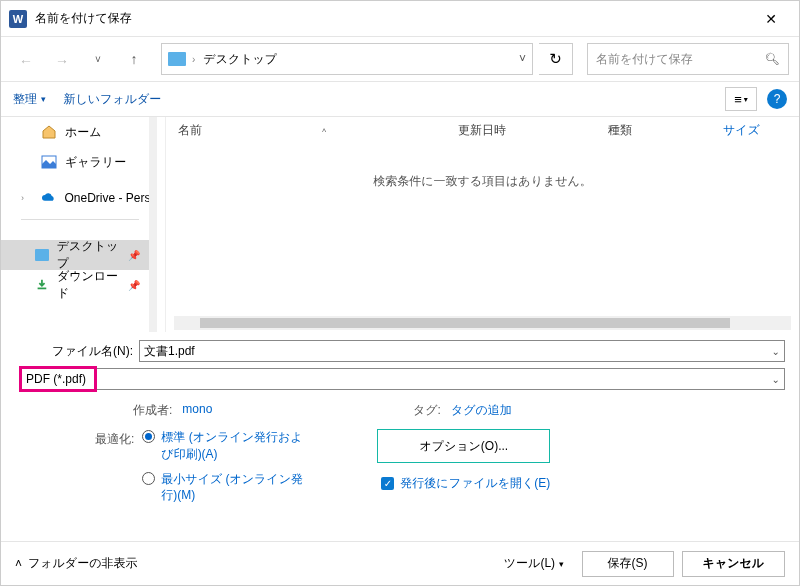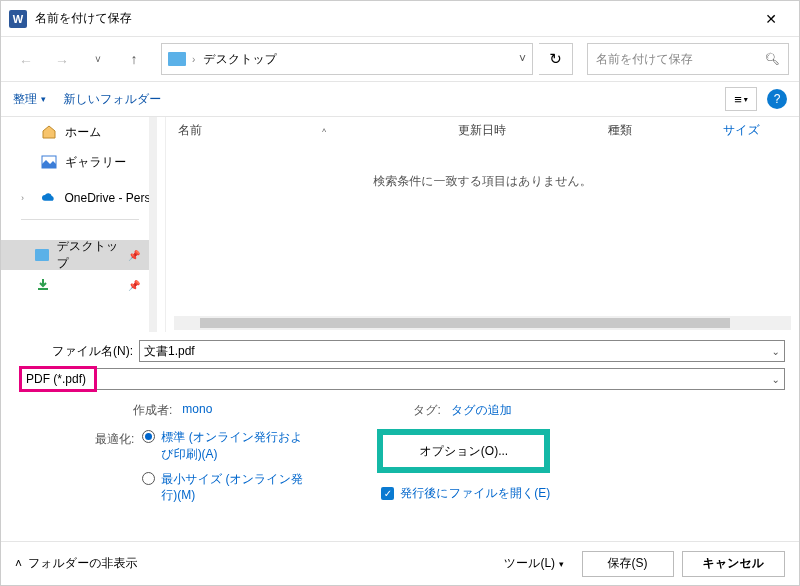--- a/index.html
+++ b/index.html
@@ -67,21 +67,21 @@
   .metaval { color: #0066cc; cursor: pointer; }
 
   .optrow { display: flex; padding: 10px 14px 0 14px; }
   .optleft { margin-left: 80px; display: flex; gap: 8px; align-items: flex-start; }
   .optlabel { color: #555; padding-top: 2px; }
   .radios { display: flex; flex-direction: column; gap: 8px; }
   .radio { display: flex; align-items: flex-start; gap: 6px; color: #0066cc; cursor: pointer; max-width: 170px; line-height: 1.4; }
   .radio .rb { width: 13px; height: 13px; border: 1px solid #555; border-radius: 50%; flex: none; margin-top: 1px; display: flex; align-items: center; justify-content: center; }
   .radio.checked .rb::after { content:""; width: 7px; height: 7px; background: #0066cc; border-radius: 50%; }
   .optright { margin-left: 65px; display: flex; flex-direction: column; gap: 12px; }
-  .btn { height: 26px; border: 6px solid #14b8a6; background: #fff; padding: 16px 18px; display: inline-flex; align-items: center; justify-content: center; cursor: pointer; font-size: 12px; min-width: 140px; }
+  .btn { height: 26px; border: 1px solid #14b8a6; background: #fff; padding: 16px 18px; display: inline-flex; align-items: center; justify-content: center; cursor: pointer; font-size: 12px; min-width: 140px; }
   .chk { display: flex; align-items: center; gap: 6px; color: #0066cc; cursor: pointer; margin-left: 4px; }
   .chk .cb { width: 13px; height: 13px; background: #0a7ad1; color: #fff; display: flex; align-items: center; justify-content: center; font-size: 10px; border-radius: 2px; }
 
   .footer { position: absolute; bottom: 0; left: 0; right: 0; height: 44px; border-top: 1px solid #e5e5e5; display: flex; align-items: center; padding: 0 14px; background: #fff; }
   .footer .hidef { display: flex; align-items: center; gap: 6px; cursor: pointer; }
   .footer .right { margin-left: auto; display: flex; align-items: center; gap: 8px; }
   .btn2 { height: 26px; border: 1px solid #bbb; padding: 0 20px; display: flex; align-items: center; justify-content: center; cursor: pointer; font-size: 12px; background: #fff; }
   .tools { display: flex; align-items: center; gap: 4px; cursor: pointer; margin-right: 10px; }
   body { position: relative; }
 </style>
@@ -163,20 +163,21 @@
         <span>デスクトップ</span>
         <span class="pin">📌</span>
       </div>
       <div class="side-item indent">
         <span class="ic">
             <svg viewBox="0 0 16 16">
               <path d="M8 2v7M5 6l3 3 3-3" stroke="#2e9e4f" stroke-width="2" fill="none"></path>
               <rect x="3" y="11" width="10" height="2" fill="#2e9e4f"></rect>
             </svg>
           </span>
+        <span>ダウンロード</span>
         <span class="pin">📌</span>
       </div>
     </div>
     <div class="scrolltrack"></div>
   </div>
 
   <div class="listpane">
     <div class="colhdr">
       <div class="col col-name">
           <span>名前</span>

